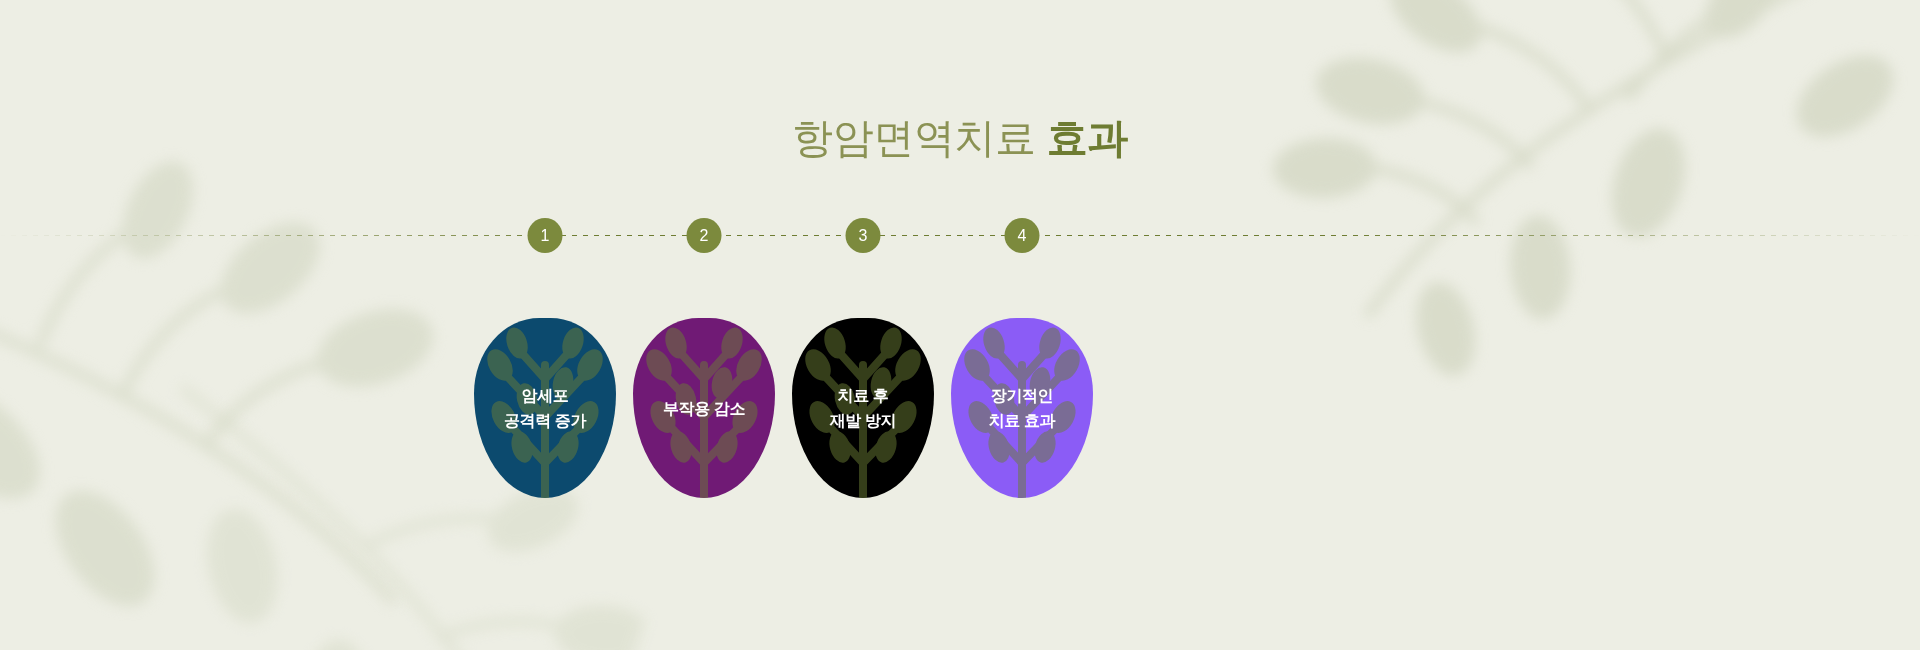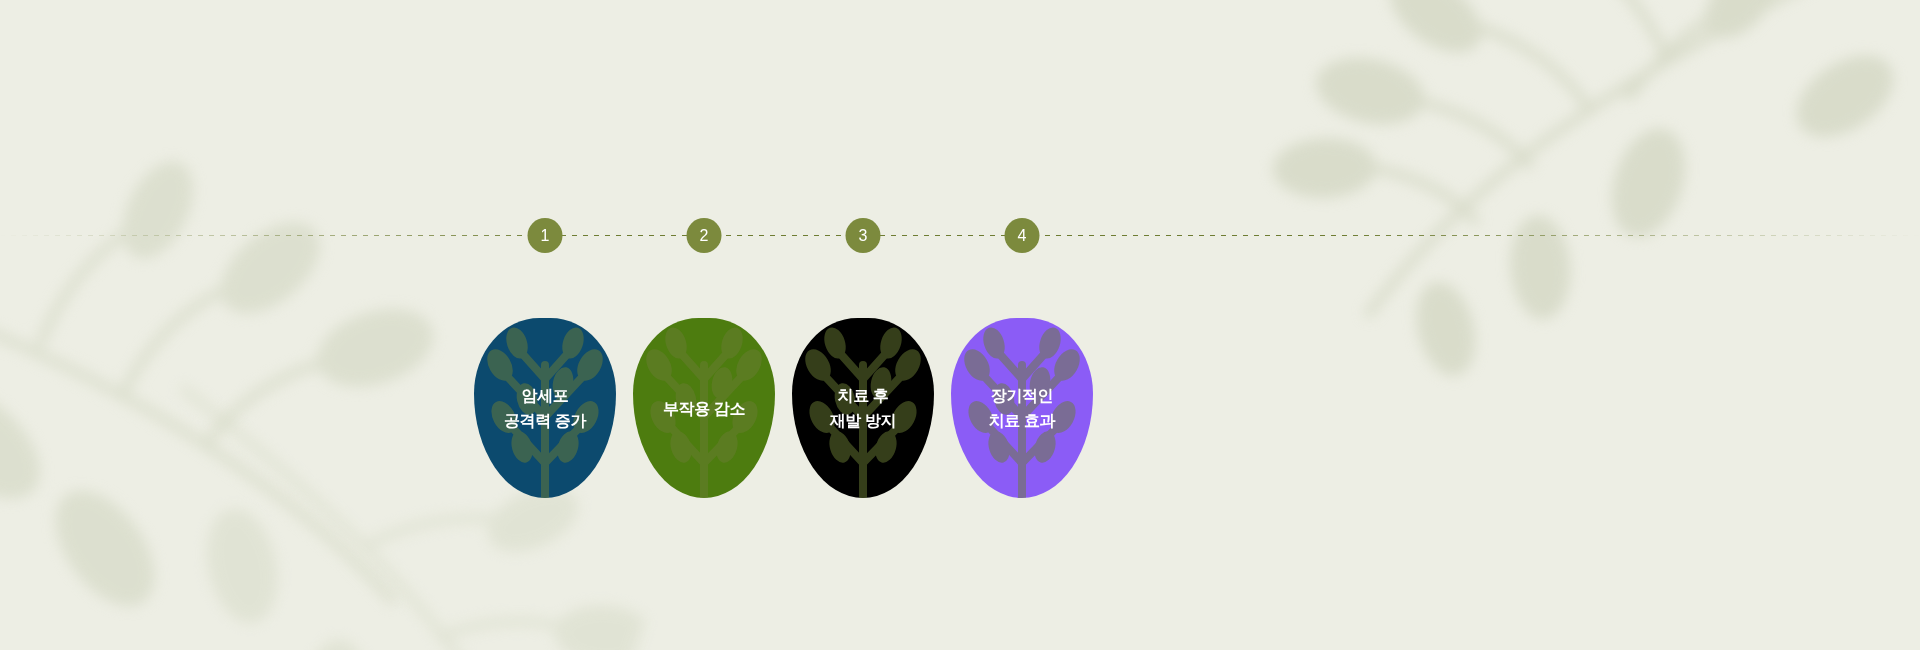--- a/index.html
+++ b/index.html
@@ -125,20 +125,25 @@
       </g>
       <g fill="#D2D7C2">
         <ellipse cx="382" cy="46" rx="28" ry="48" transform="rotate(48 382 46)"></ellipse>
         <ellipse cx="486" cy="134" rx="30" ry="50" transform="rotate(76 486 134)"></ellipse>
         <ellipse cx="120" cy="180" rx="34" ry="58" transform="rotate(-30 120 180)"></ellipse>
         <ellipse cx="250" cy="272" rx="32" ry="54" transform="rotate(-16 250 272)"></ellipse>
       </g>
     </svg>
   </div>
 
+  <div class="title-wrap">
+    <span class="title">
+      <span>항암면역치료</span><span>&nbsp;</span><span class="strong">효과</span>
+    </span>
+  </div>
 
   <div class="timeline">
     <div class="tl-line"></div>
   </div>
 
   <div class="steps" id="steps-container">
   <div class="step" style="left: 445px; width: 200px;">
     <div class="badge" style="background: rgb(124, 138, 61);">
       <span>1</span>
     </div>
@@ -170,21 +175,21 @@
             <div>암세포</div>
             <div>공격력 증가</div>
           </div>
     </div>
   </div>
 
   <div class="step" style="left: 604px; width: 200px;">
     <div class="badge" style="background: rgb(124, 138, 61);">
       <span>2</span>
     </div>
-    <div class="blob" style="background: #4d7c0f; align-items: center;">
+    <div class="blob" style="background: #701a75; align-items: center;">
       <svg class="blob-art" viewBox="0 0 150 190" xmlns="http://www.w3.org/2000/svg">
         <g stroke="#6B7D35" stroke-width="8" fill="none" stroke-linecap="round">
           <path d="M75 188 L75 52"></path>
           <path d="M75 150 L40 112"></path>
           <path d="M75 150 L112 112"></path>
           <path d="M75 104 L34 60"></path>
           <path d="M75 104 L116 60"></path>
           <path d="M75 66 L50 38"></path>
           <path d="M75 66 L100 38"></path>
         </g>

